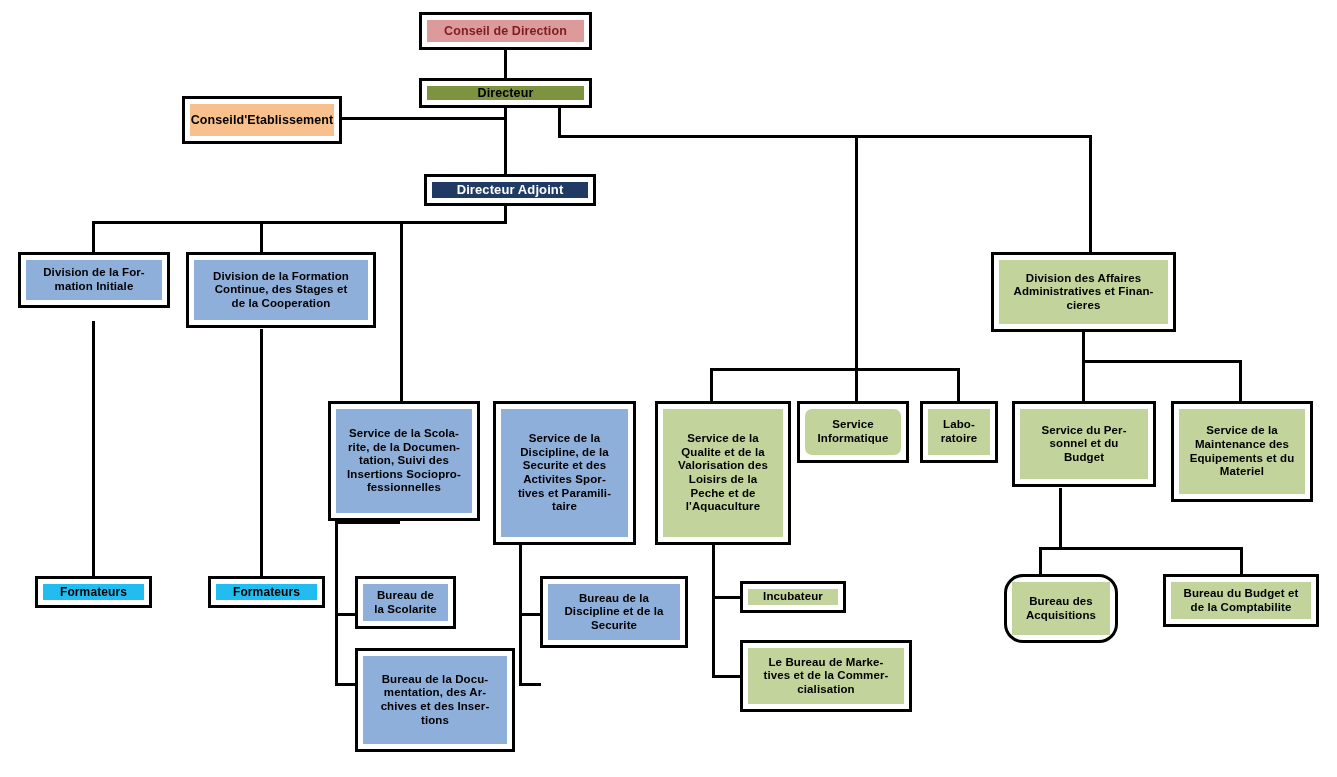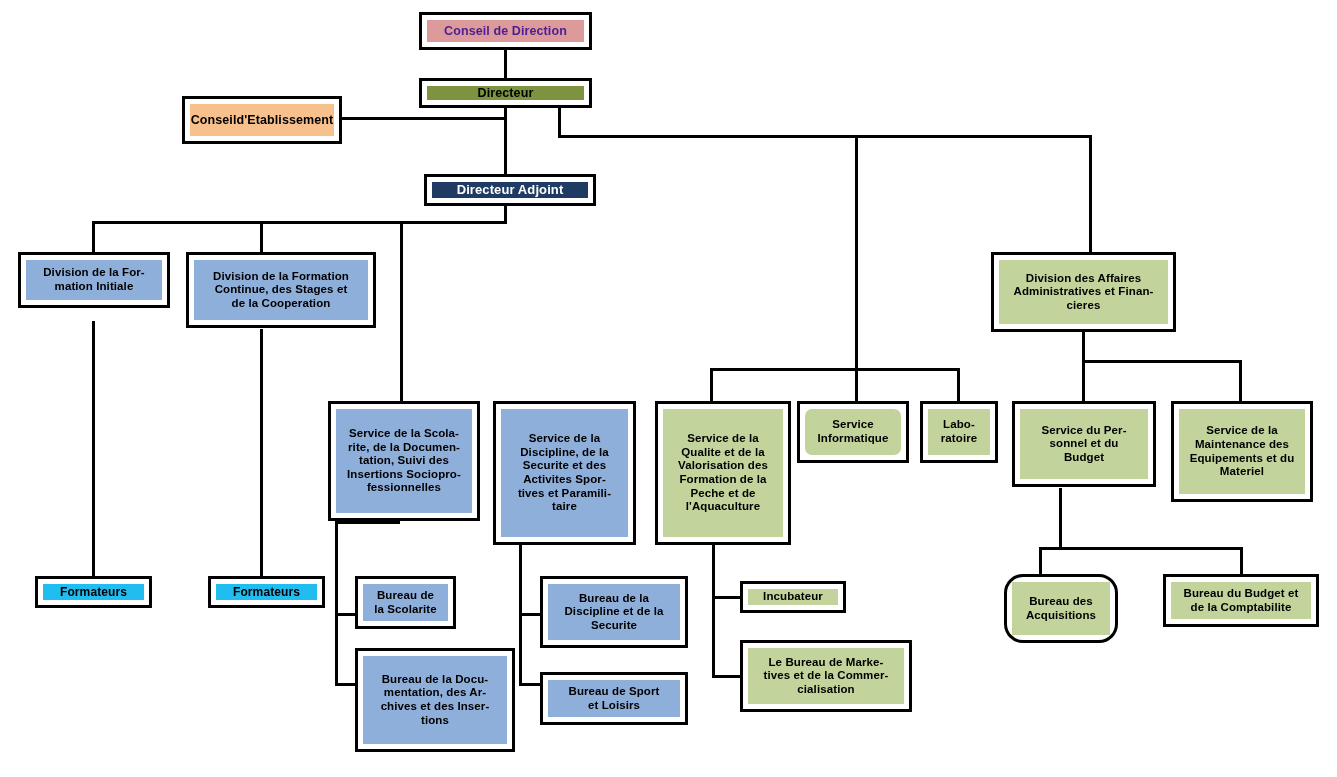--- a/index.html
+++ b/index.html
@@ -47,21 +47,21 @@
     letter-spacing: 0.1px;
     font-variant: small-caps;
     text-transform: lowercase;
     padding: 2px 3px;
   }
   
   .node .fill.raw {
     font-variant: normal;
     text-transform: none;
   }
-  .c-red    { background: #dd9a9a; color: #4c1d95; }
+  .c-red    { background: #dd9a9a; color: #7f1d1d; }
   .c-olive  { background: #7d9340; color: #000; }
   .c-orange { background: #f8c08c; color: #000; }
   .c-navy   { background: #1f3b63; color: #ffffff; }
   .c-blue   { background: #8fafdb; color: #000; }
   .c-green  { background: #c2d39b; color: #000; }
   .c-cyan   { background: #22bdf0; color: #000; }
 </style>
 </head>
 <body>
 
@@ -182,21 +182,21 @@
       <span>tives et Paramili-</span>
       <span>taire</span>
     </div>
   </div>
 
   <div class="node" style="left:655px; top:401px; width:136px; height:144px;">
     <div class="fill raw c-green" style="font-size:11.5px; flex-direction:column;">
       <span>Service de la</span>
       <span>Qualite et de la</span>
       <span>Valorisation des</span>
-      <span>Formation de la</span>
+      <span>Loisirs de la</span>
       <span>Peche et de</span>
       <span>l'Aquaculture</span>
     </div>
   </div>
 
   <div class="node" style="left:797px; top:401px; width:112px; height:62px;">
     <div class="fill raw c-green" style="font-size:11.5px; flex-direction:column;border-radius:7px;">
       <span>Service</span>
       <span>Informatique</span>
     </div>
@@ -251,26 +251,20 @@
   </div>
 
   <div class="node" style="left:540px; top:576px; width:148px; height:72px;">
     <div class="fill raw c-blue" style="font-size:11.5px; flex-direction:column;">
       <span>Bureau de la</span>
       <span>Discipline et de la</span>
       <span>Securite</span>
     </div>
   </div>
 
-  <div class="node" style="left:540px; top:672px; width:148px; height:53px;">
-    <div class="fill raw c-blue" style="font-size:11.5px; flex-direction:column;">
-      <span>Bureau de Sport</span>
-      <span>et Loisirs</span>
-    </div>
-  </div>
 
   <div class="node" style="left:740px; top:581px; width:106px; height:32px;">
     <div class="fill raw c-green" style="font-size:11.5px;">Incubateur</div>
   </div>
 
   <div class="node" style="left:740px; top:640px; width:172px; height:72px;">
     <div class="fill raw c-green" style="font-size:11.5px; flex-direction:column;">
       <span>Le Bureau de Marke-</span>
       <span>tives et de la Commer-</span>
       <span>cialisation</span>

